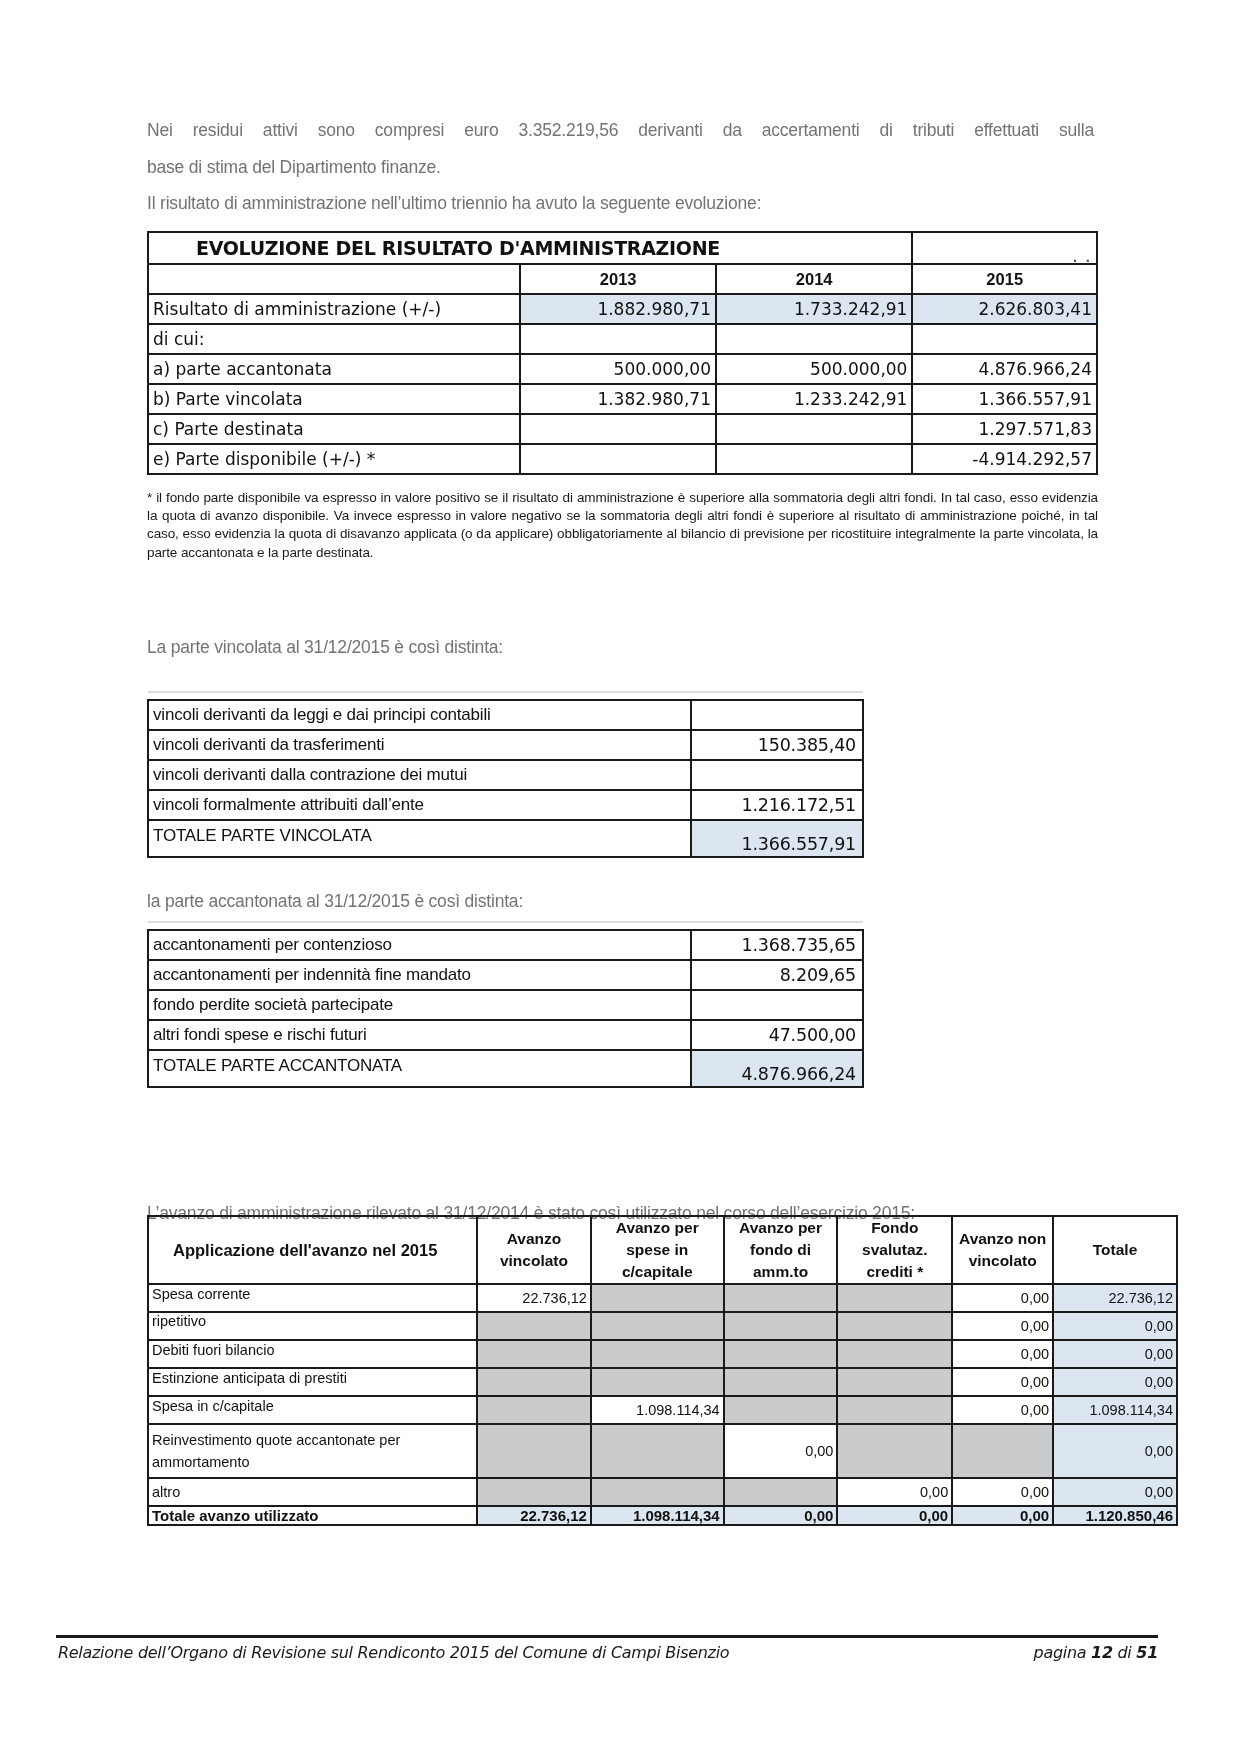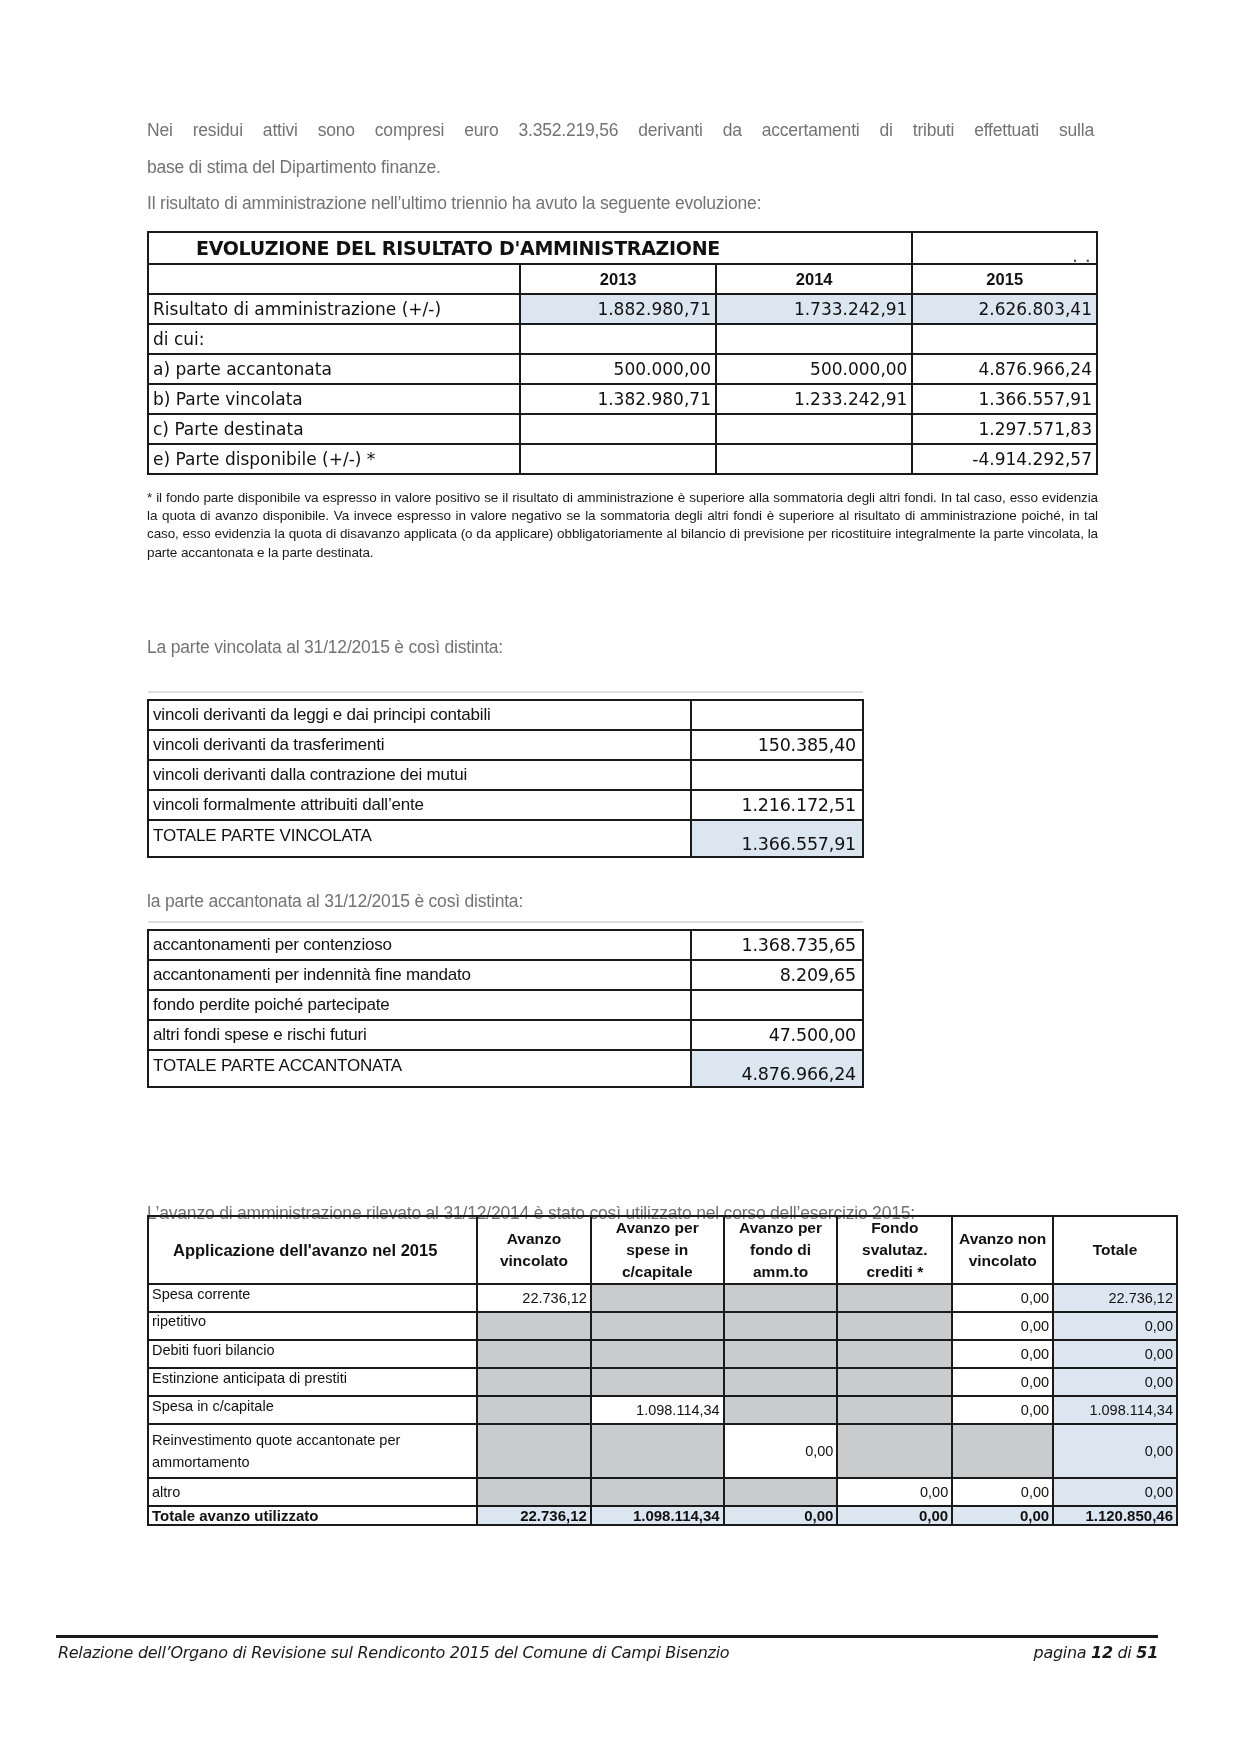--- a/index.html
+++ b/index.html
@@ -157,21 +157,21 @@
       </tr>
   <tr>
     <td class="lbl">accantonamenti per contenzioso</td>
     <td class="num">1.368.735,65</td>
   </tr>
   <tr>
     <td class="lbl">accantonamenti per indennità fine mandato</td>
     <td class="num">8.209,65</td>
   </tr>
   <tr>
-    <td class="lbl">fondo perdite poiché partecipate</td>
+    <td class="lbl">fondo perdite società partecipate</td>
     <td class="num"></td>
   </tr>
   <tr>
     <td class="lbl">altri fondi spese e rischi futuri</td>
     <td class="num">47.500,00</td>
   </tr>
   <tr class="tot">
     <td class="lbl">TOTALE PARTE ACCANTONATA</td>
     <td class="num">4.876.966,24</td>
   </tr>

